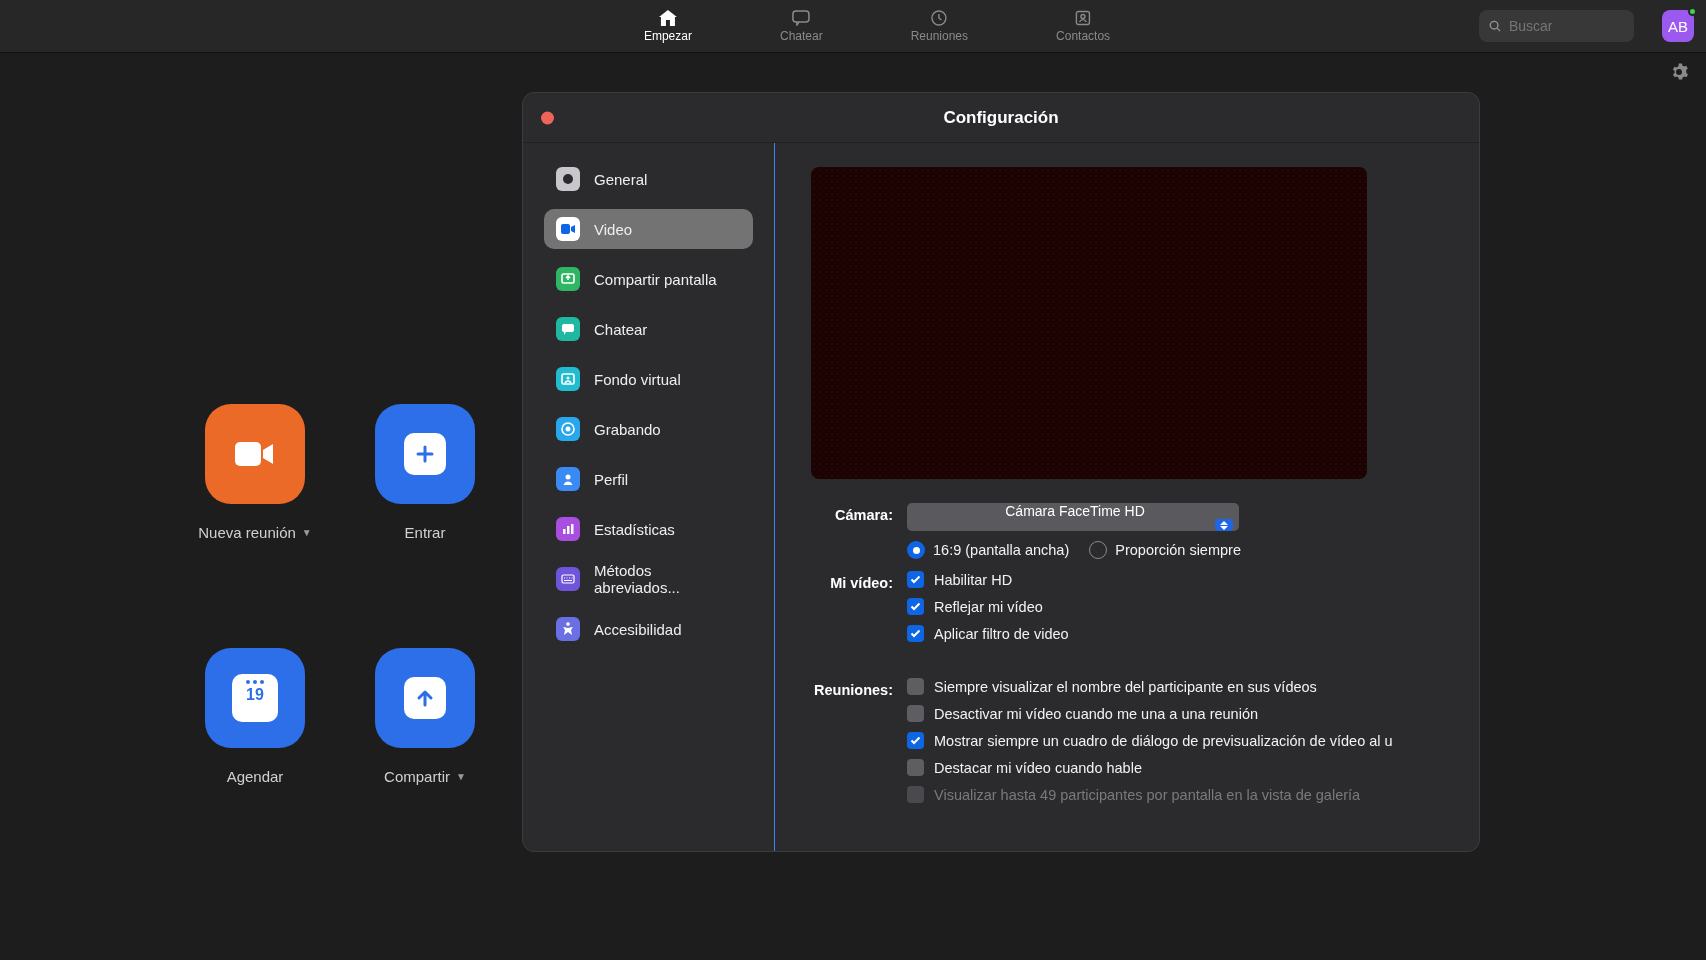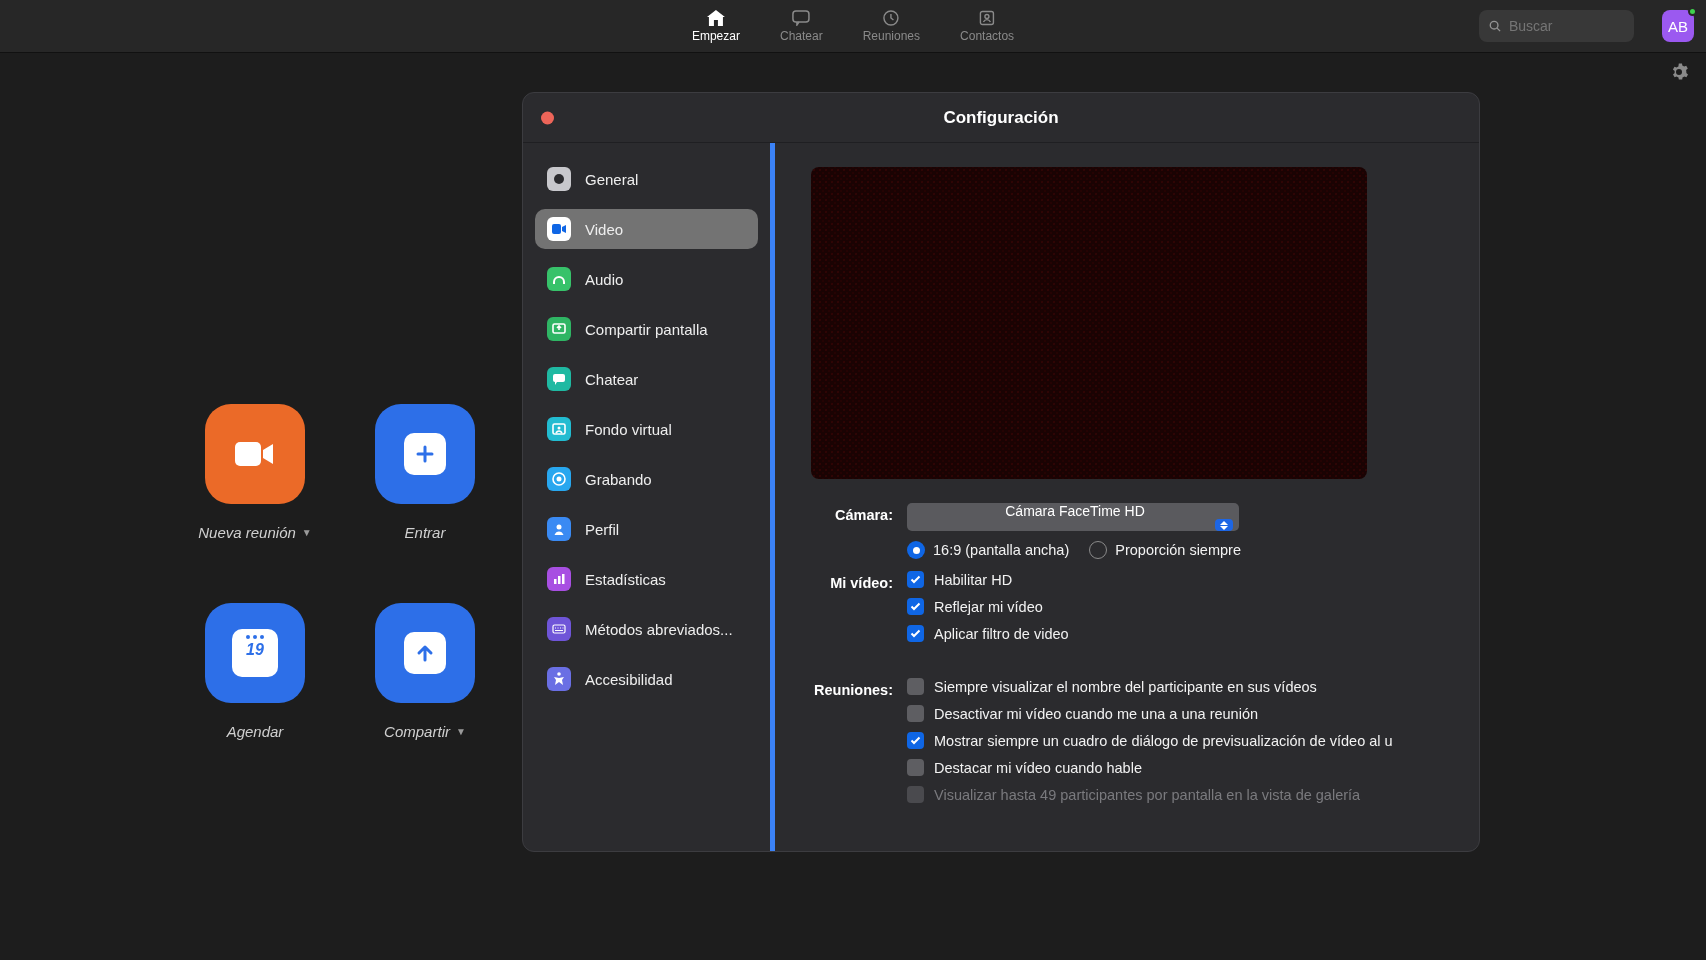--- a/index.html
+++ b/index.html
@@ -30,20 +30,21 @@
 .nav-tab {
   display: flex;
   flex-direction: column;
   align-items: center;
   justify-content: center;
   gap: 3px;
   color: #8a8a8a;
   font-size: 12px;
   cursor: pointer;
   padding: 0 6px;
+  margin-left: 48px;
 }
 .nav-tab.active { color: #fff; }
 .nav-tab-icon { width: 20px; height: 16px; display:flex; align-items:center; justify-content:center; }
 .nav-right {
   position: absolute;
   right: 12px;
   top: 50%;
   transform: translateY(-50%);
   display: flex;
   align-items: center;
@@ -97,22 +98,21 @@
   padding: 10px 18px 0 0;
 }
 .gear-icon { color: #8a8a8a; cursor: pointer; }
 
 .home-tiles {
   position: absolute;
   left: 170px;
   top: 404px;
   display: grid;
   grid-template-columns: 170px 170px;
-  row-gap: 62px;
-  font-style: italic;
+  row-gap: 107px;
 }
 .tile { display:flex; flex-direction:column; align-items:center; gap:20px; }
 .tile-btn {
   width: 100px;
   height: 100px;
   border-radius: 26px;
   display:flex; align-items:center; justify-content:center;
 }
 .tile-orange { background: #eb6a28; }
 .tile-blue { background: #2d6fe8; }
@@ -156,22 +156,22 @@
   left: 18px;
   top: 50%;
   transform: translateY(-50%);
   width: 13px; height: 13px; border-radius:50%;
   background: #ed6559;
 }
 .settings-title { font-size: 17px; font-weight: 600; color: #fff; }
 .settings-body { flex:1; display:flex; min-height:0; }
 .settings-side {
   width: 252px;
-  padding: 16px 12px;
-  border-right: 5px solid #3b82f6;
+  padding: 16px 21px;
+  border-right: 1px solid #3b82f6;
 }
 .side-item {
   display:flex;
   align-items:center;
   gap: 14px;
   height: 40px;
   padding: 0 12px;
   border-radius: 10px;
   font-size: 15px;
   color: #eee;
@@ -402,29 +402,20 @@
         <span>General</span>
       </div>
       <div class="side-item active">
         <span class="side-icon" style="background:#ffffff">
             <svg width="14" height="10" viewBox="0 0 14 10" fill="#0f66e5">
               <rect x="0" y="0" width="9" height="10" rx="2"></rect>
               <path d="M10 3l4-2v8l-4-2z"></path>
             </svg>
           </span>
         <span>Video</span>
-      </div>
-      <div class="side-item">
-        <span class="side-icon" style="background:#37c26a">
-            <svg width="14" height="12" viewBox="0 0 14 12" fill="none" stroke="#fff" stroke-width="2">
-              <path d="M2 9a5 5 0 0 1 10 0"></path>
-              <path d="M2 9v2M12 9v2"></path>
-            </svg>
-          </span>
-        <span>Audio</span>
       </div>
       <div class="side-item">
         <span class="side-icon" style="background:#2fb564">
             <svg width="14" height="12" viewBox="0 0 14 12" fill="none" stroke="#fff" stroke-width="1.6">
               <rect x="1" y="1" width="12" height="9" rx="1.5"></rect>
               <path d="M7 7V3M5 5l2-2 2 2"></path>
             </svg>
           </span>
         <span>Compartir pantalla</span>
       </div>

